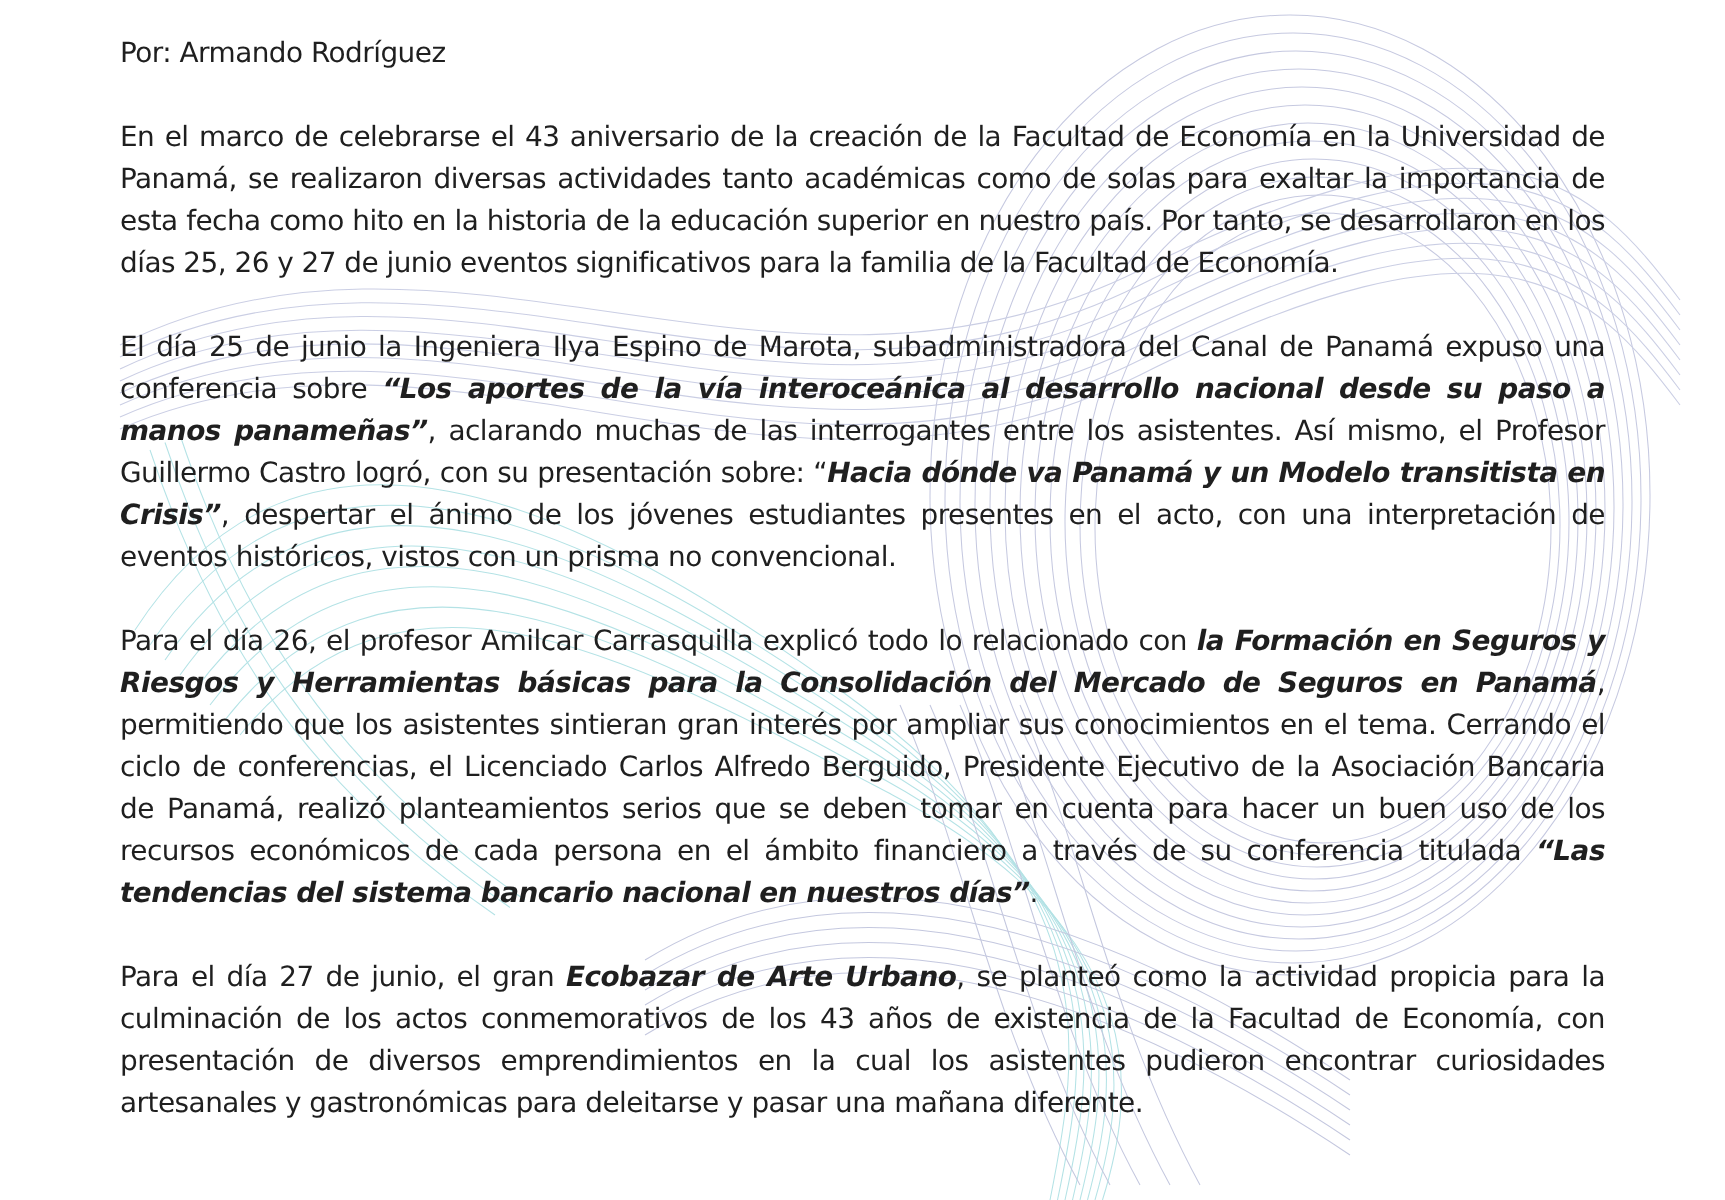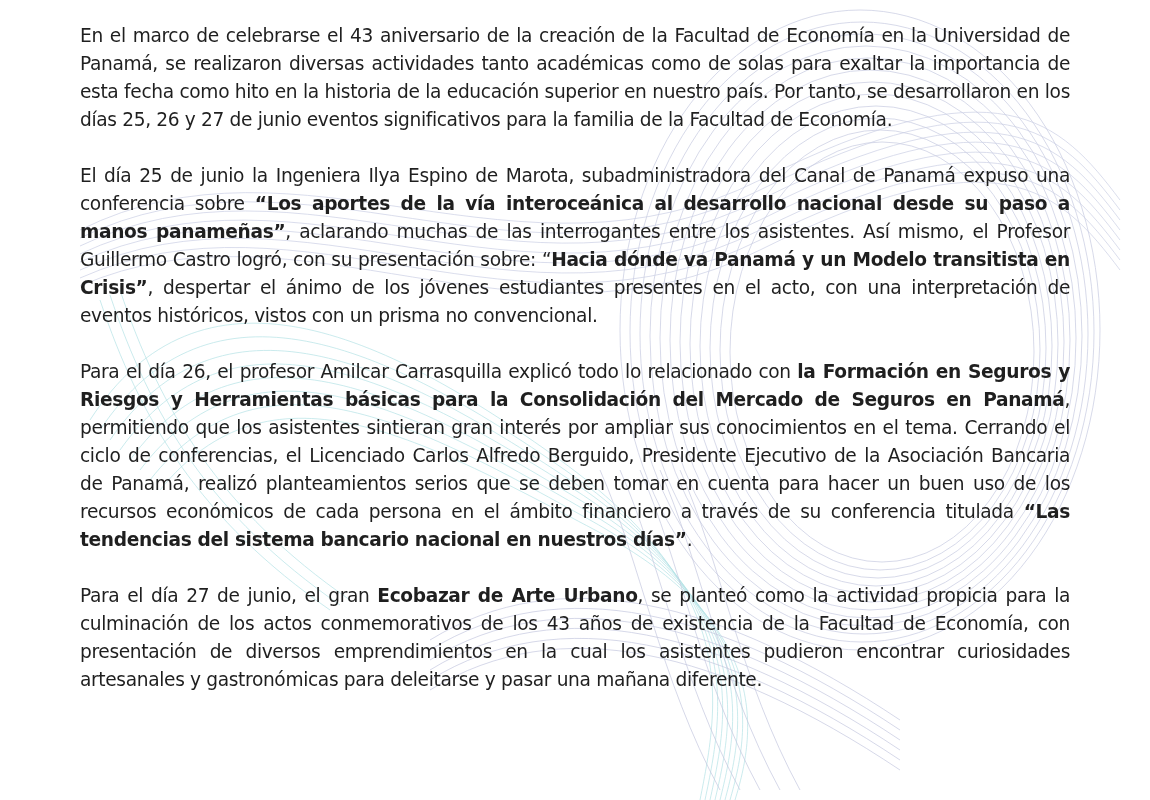--- a/index.html
+++ b/index.html
@@ -6,21 +6,21 @@
     body { width: 1150px; height: 800px; overflow: hidden; position: relative; }
     .bg-art { position: absolute; left: 0; top: 0; width: 1150px; height: 800px; z-index: 0; pointer-events: none; }
     .page {
       position: absolute; left: 80px; top: 22px; width: 990px; z-index: 1;
       font-family: "DejaVu Sans", sans-serif;
       font-size: 18.6px; line-height: 28px; color: #1f1f1f;
       letter-spacing: -0.35px;
     }
     .byline { margin: 0 0 28px 0; }
     .para { margin: 0 0 28px 0; text-align: justify; }
-    .emph { font-weight: bold; }
+    .emph { font-weight: bold; font-style: italic; }
   </style>
 </head>
 <body>
 
 <svg class="bg-art" viewBox="0 0 1150 800" xmlns="http://www.w3.org/2000/svg">
   <g fill="none" stroke-width="0.7" opacity="0.75">
 
     <g stroke="#b3b7d6">
       <ellipse cx="860" cy="330" rx="240" ry="320"></ellipse>
       <ellipse cx="862" cy="332" rx="232" ry="310"></ellipse>
@@ -71,20 +71,21 @@
       <path d="M600 470 C 640 560, 660 680, 720 790"></path>
       <path d="M620 470 C 660 560, 680 680, 740 790"></path>
       <path d="M640 470 C 680 560, 700 680, 760 790"></path>
       <path d="M660 470 C 700 560, 720 680, 780 790"></path>
       <path d="M680 470 C 720 560, 740 680, 800 790"></path>
     </g>
   </g>
 </svg>
 
 <main class="page">
+  <p class="byline">Por: Armando Rodríguez</p>
 
   <p class="para">
     <span>En el marco de celebrarse el 43 aniversario de la creación de la Facultad de Economía en la Universidad de Panamá, se realizaron diversas actividades tanto académicas como de solas para exaltar la importancia de esta fecha como hito en la historia de la educación superior en nuestro país. Por tanto, se desarrollaron en los días 25, 26 y 27 de junio eventos significativos para la familia de la Facultad de Economía.</span>
   </p>
 
   <p class="para">
     <span>El día 25 de junio la Ingeniera Ilya Espino de Marota, subadministradora del Canal de Panamá expuso una conferencia sobre </span><span class="emph">“Los aportes de la vía interoceánica al desarrollo nacional desde su paso a manos panameñas”</span><span>, aclarando muchas de las interrogantes entre los asistentes. Así mismo, el Profesor Guillermo Castro logró, con su presentación sobre: “</span><span class="emph">Hacia dónde va Panamá y un Modelo transitista en Crisis”</span><span>, despertar el ánimo de los jóvenes estudiantes presentes en el acto, con una interpretación de eventos históricos, vistos con un prisma no convencional.</span>
   </p>
 
   <p class="para">

